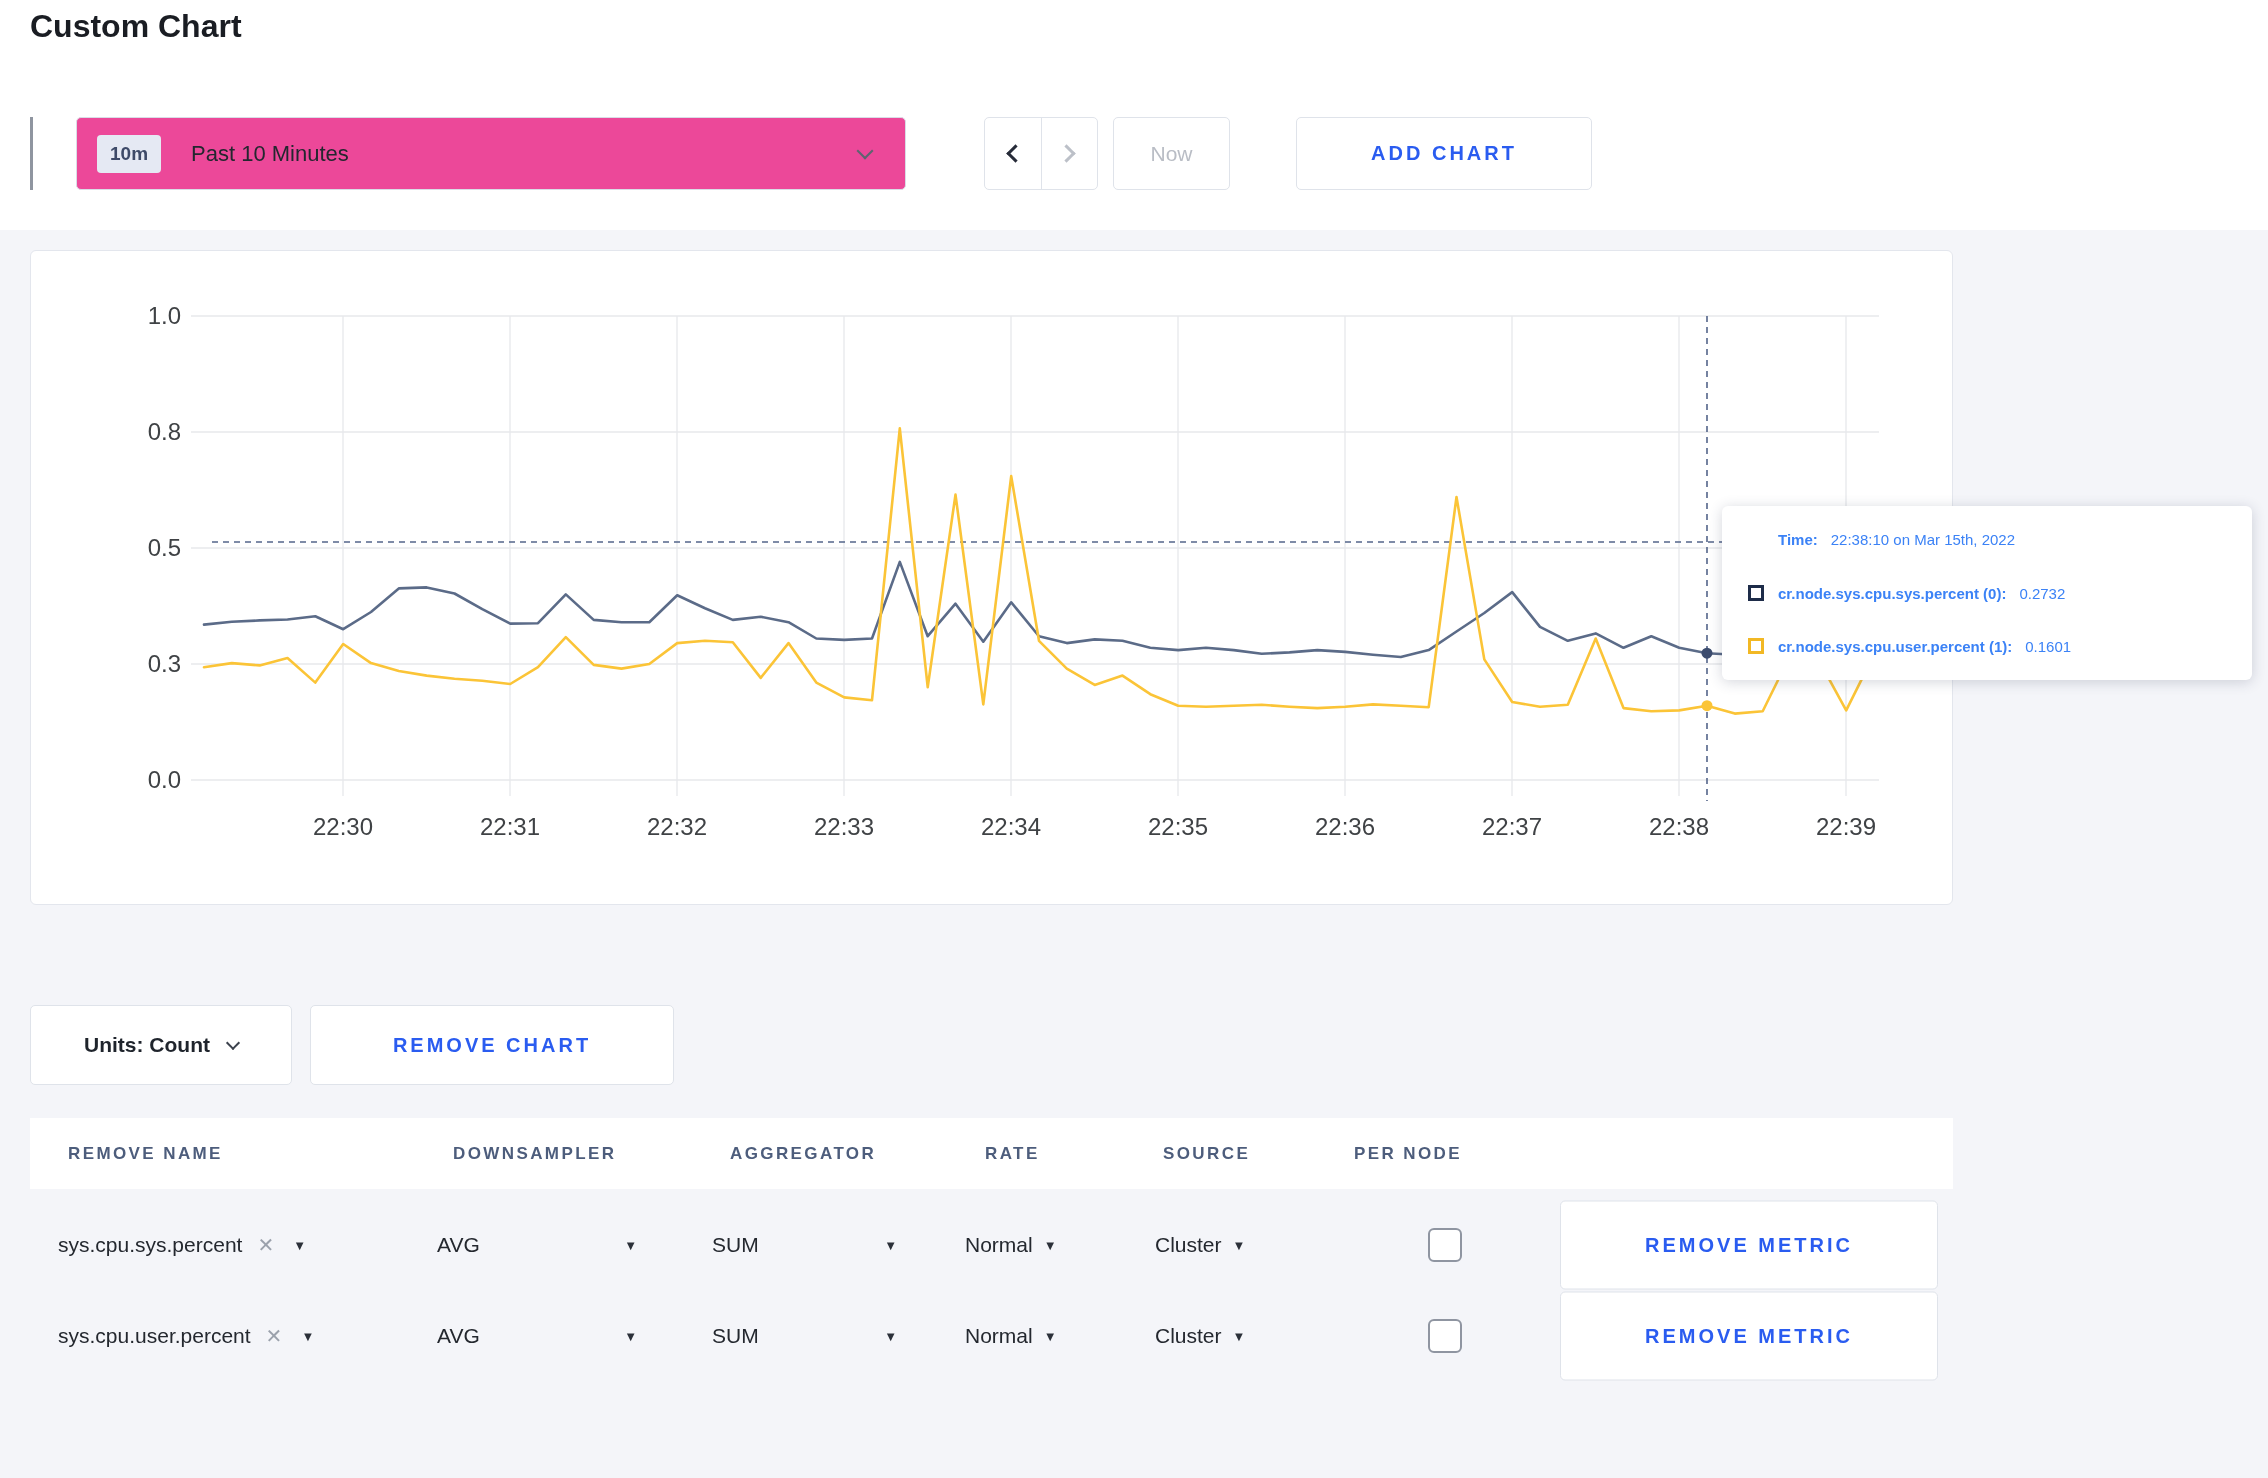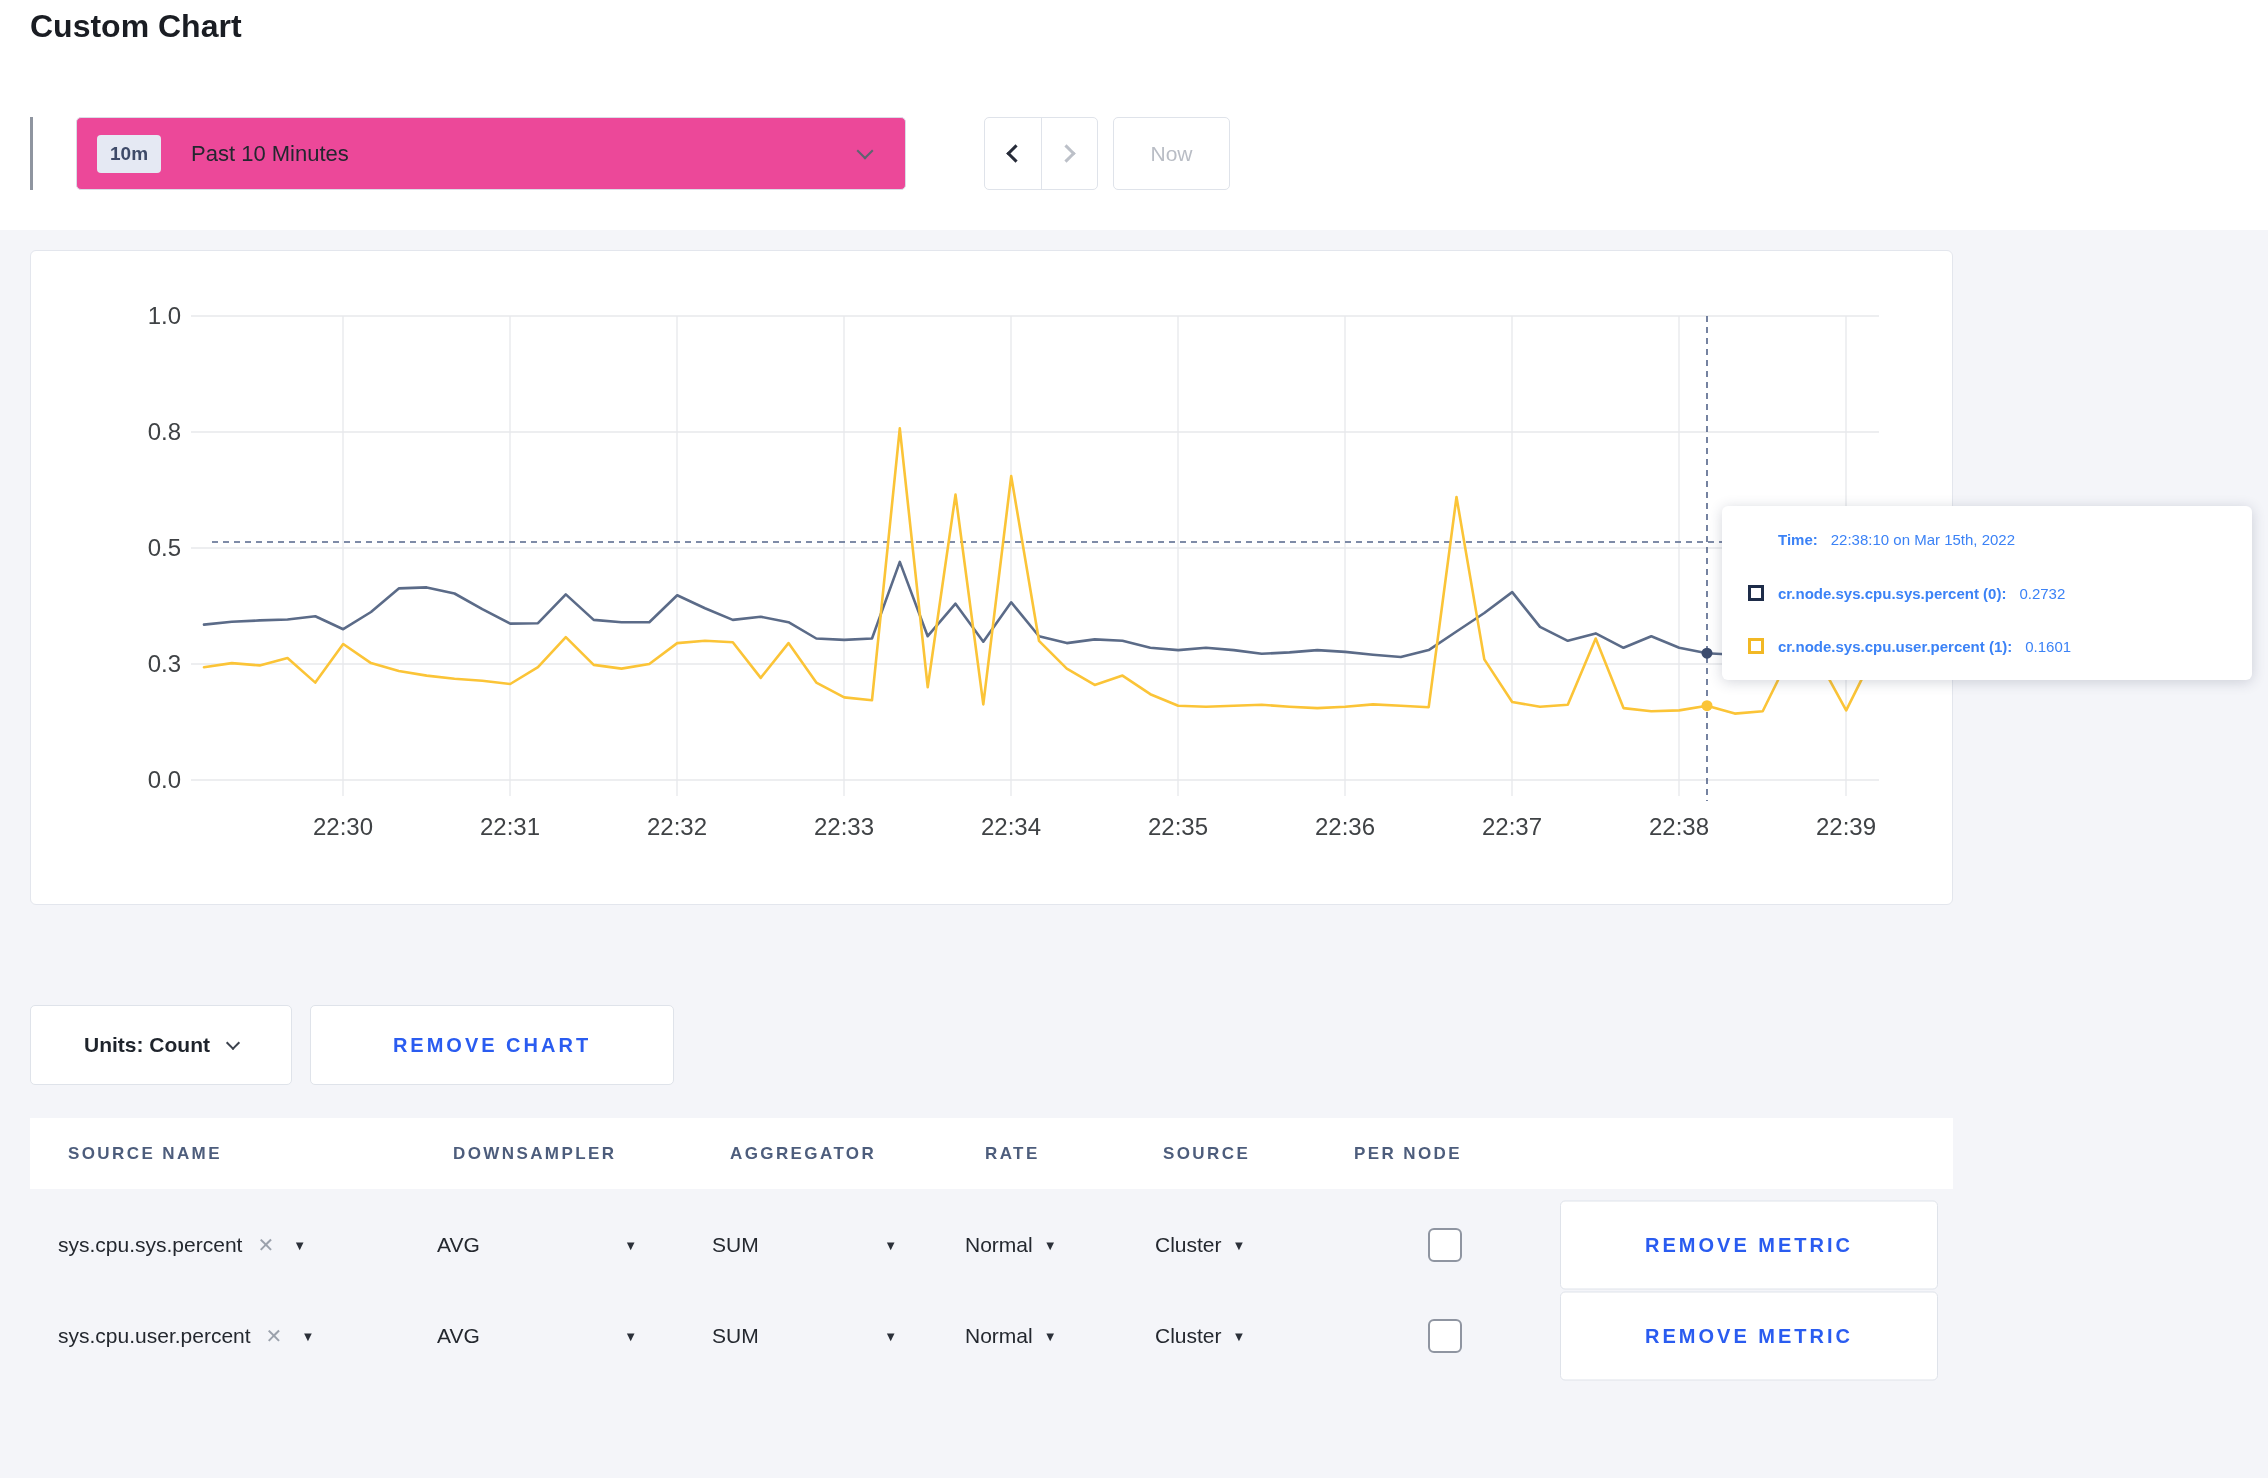--- a/index.html
+++ b/index.html
@@ -94,20 +94,21 @@
     <div class="nav-group">
       <div class="nav-half">
         <span class="chev-left"></span>
       </div>
       <div class="nav-half">
         <span class="chev chev-right"></span>
       </div>
     </div>
 
     <div class="btn now-btn">Now</div>
+    <div class="btn blue-btn add-chart-btn">ADD CHART</div>
   </div>
 
   <div class="chart-card">
     <svg id="chart-svg" width="1921" height="653" viewBox="0 0 1921 653" font-family="Liberation Sans, sans-serif">
         <line x1="160" y1="529" x2="1848" y2="529" stroke="#e7e8eb" stroke-width="1.3"></line>
         <text x="150" y="537" text-anchor="end" font-size="24" fill="#3f4245">0.0</text>
         <line x1="160" y1="413" x2="1848" y2="413" stroke="#e7e8eb" stroke-width="1.3"></line>
         <text x="150" y="421" text-anchor="end" font-size="24" fill="#3f4245">0.3</text>
         <line x1="160" y1="297" x2="1848" y2="297" stroke="#e7e8eb" stroke-width="1.3"></line>
         <text x="150" y="305" text-anchor="end" font-size="24" fill="#3f4245">0.5</text>
@@ -162,21 +163,21 @@
     </div>
   </div>
 
   <div class="btn units-btn">
     <span class="units-label">Units: Count</span>
     <span class="chev units-chev"></span>
   </div>
   <div class="btn blue-btn remove-chart-btn">REMOVE CHART</div>
 
   <div class="table-header">
-    <span class="th c1">SOURCE NAME</span>
+    <span class="th c1">REMOVE NAME</span>
     <span class="th c2">DOWNSAMPLER</span>
     <span class="th c3">AGGREGATOR</span>
     <span class="th c4">RATE</span>
     <span class="th c5">SOURCE</span>
     <span class="th c6">PER NODE</span>
   </div>
 
   <div class="metric-row r1">
     <div class="cell name">
       <span>sys.cpu.sys.percent</span>

